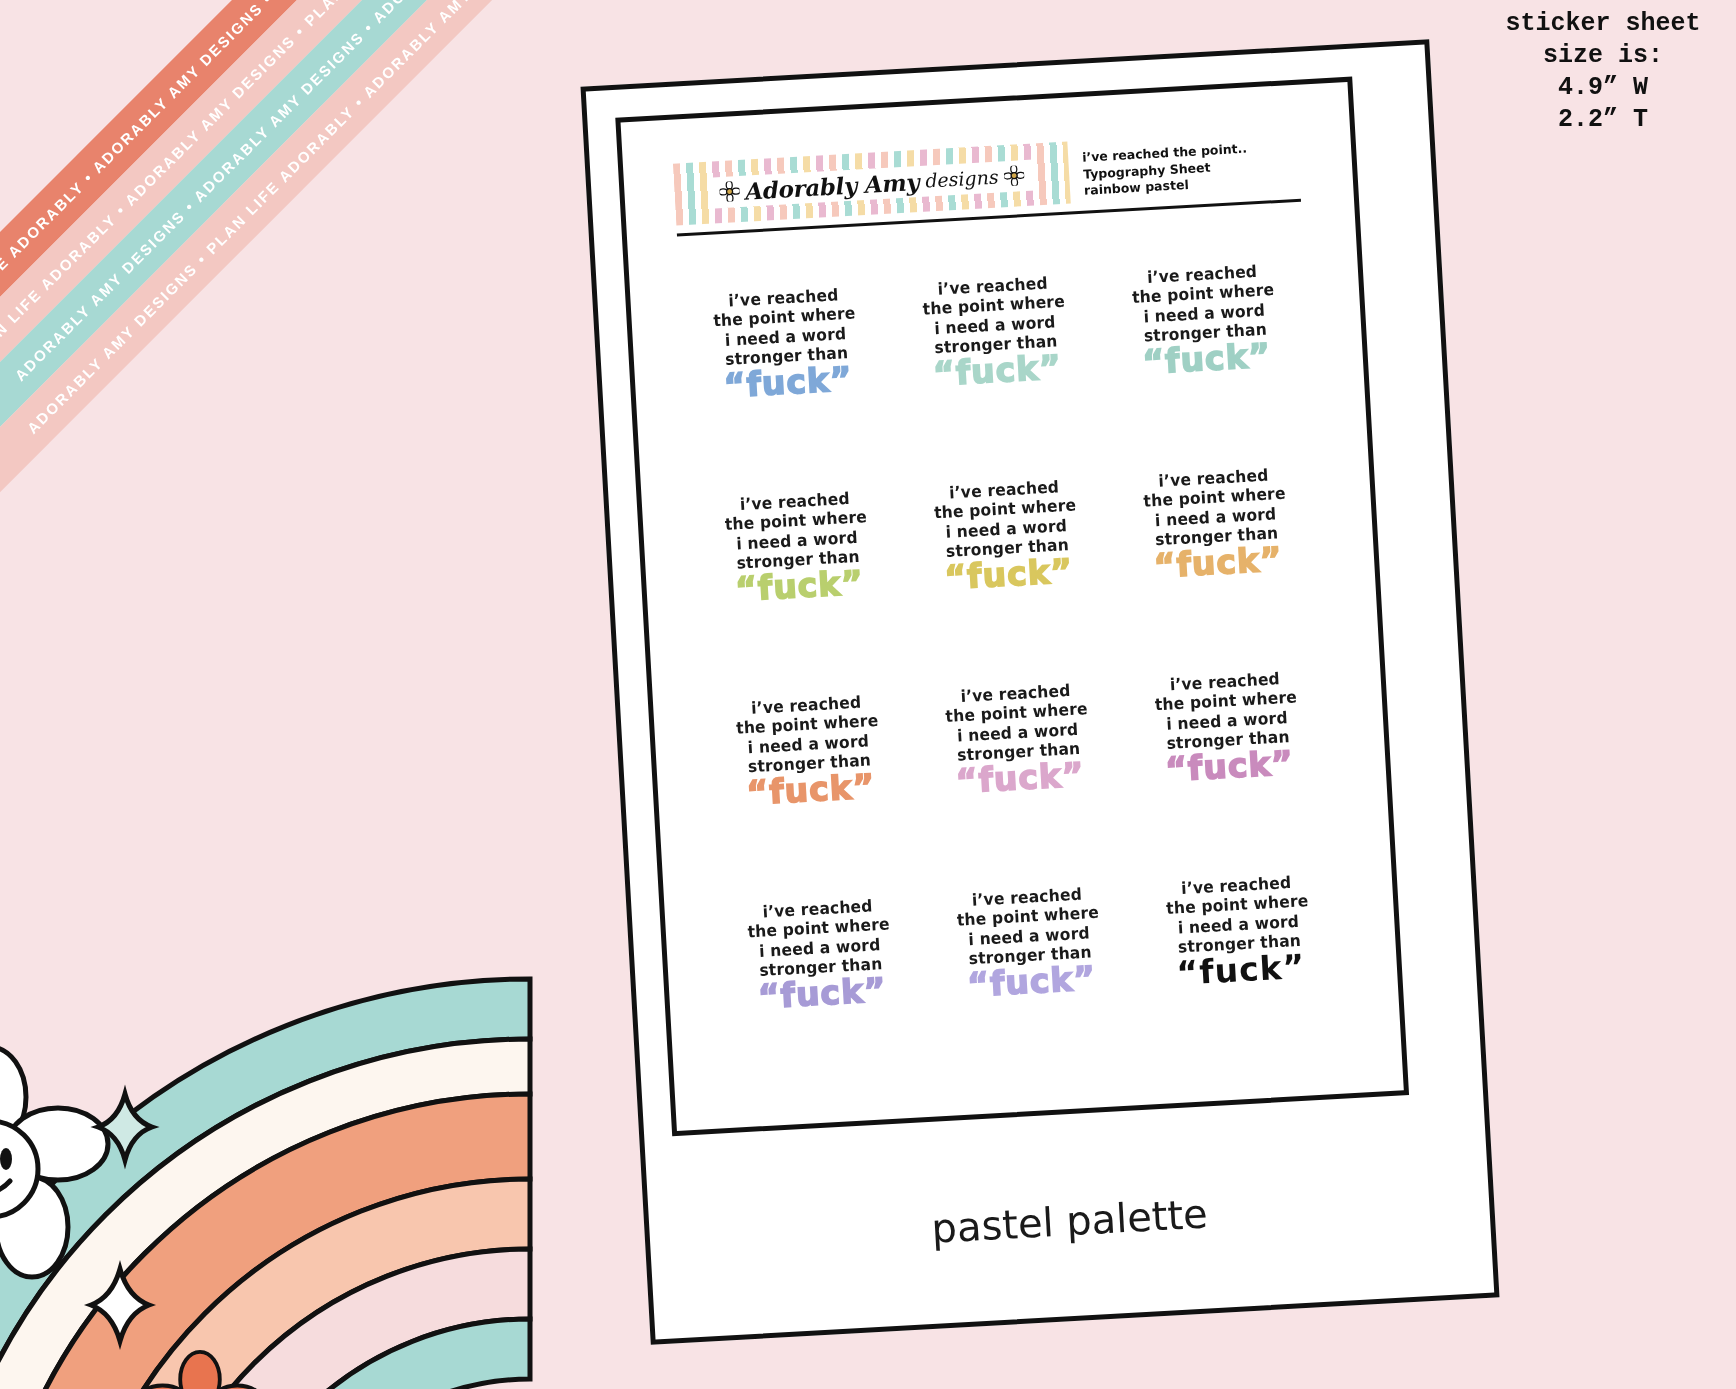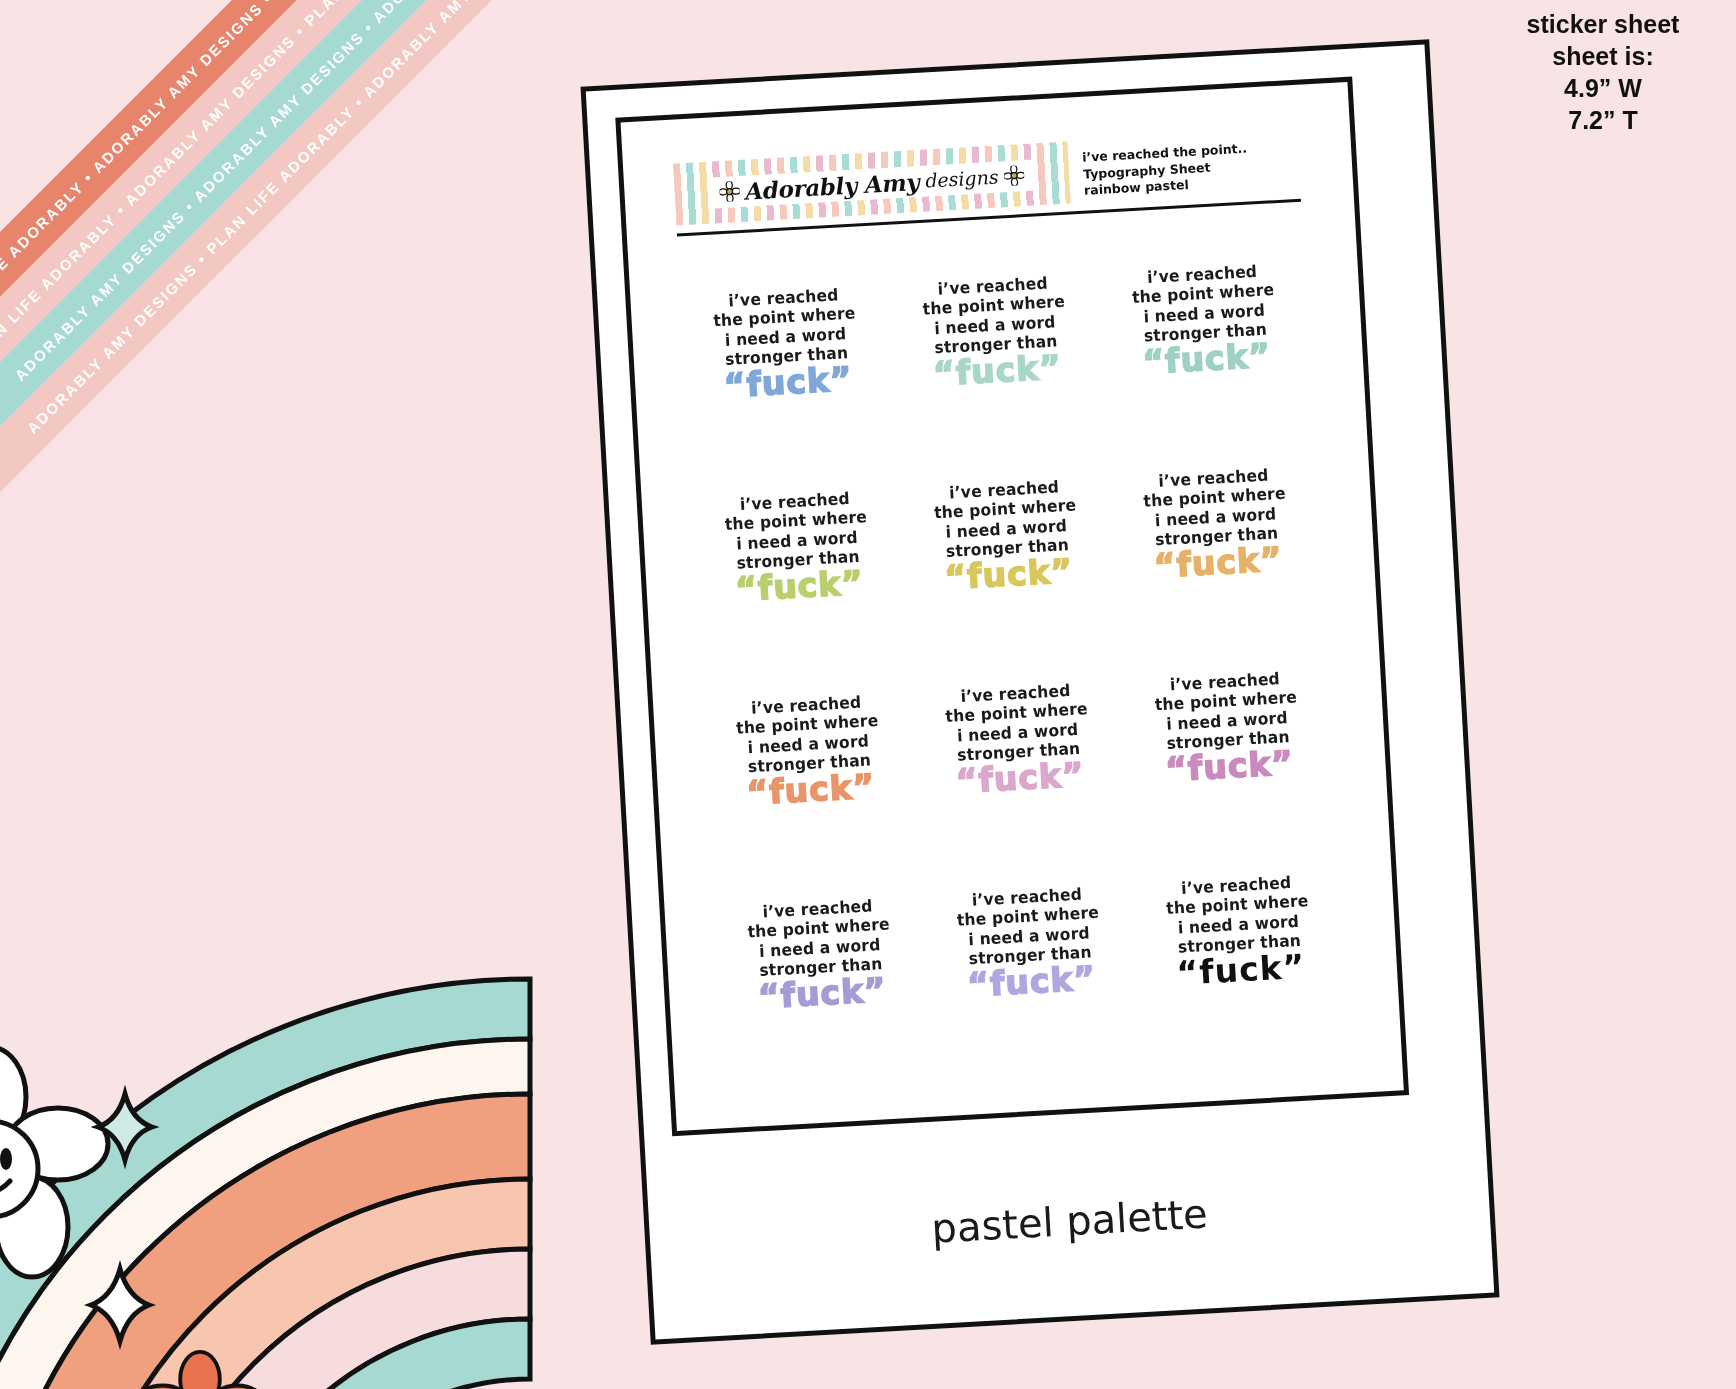--- a/index.html
+++ b/index.html
@@ -233,21 +233,21 @@
     color: #1a1a1a;
   }
 
   
   #size-note {
     position: absolute;
     right: 18px;
     top: 8px;
     width: 230px;
     text-align: center;
-    font-family: Liberation Sans, sans-serif;
+    font-family: Liberation Mono, monospace;
     font-weight: bold;
     font-size: 25px;
     line-height: 1.28;
     color: #111111;
   }
 </style>
 </head>
 <body>
 
 <div id="bg"></div>
@@ -322,23 +322,23 @@
     <path d="M40,80 q8,34 34,42 q-26,8 -34,42 q-8,-34 -34,-42 q26,-8 34,-42 Z" fill="#111111"></path>
     <path d="M255,215 q7,26 27,33 q-20,7 -27,33 q-7,-26 -27,-33 q20,-7 27,-33 Z" fill="#cfe9e4"></path>
     <path d="M250,390 q8,28 29,36 q-21,8 -29,36 q-8,-28 -29,-36 q21,-8 29,-36 Z" fill="#ffffff"></path>
     <path d="M420,560 q9,30 31,38 q-22,8 -31,38 q-9,-30 -31,-38 q22,-8 31,-38 Z" fill="#d8efeb"></path>
     <path d="M430,640 q7,22 23,28 q-16,6 -23,28 q-7,-22 -23,-28 q16,-6 23,-28 Z" fill="#e8744f"></path>
   </g>
 </svg>
 
 <div id="size-note">
   <div>sticker sheet</div>
-  <div>sheet is:</div>
+  <div>size is:</div>
   <div>4.9” W</div>
-  <div>7.2” T</div>
+  <div>2.2” T</div>
 </div>
 
 <div id="polaroid">
   <div id="photo-area">
     <div id="photo-inner">
 
       <div id="sticker-sheet">
 
         <div id="sheet-header">
           <div id="logo-strip">

